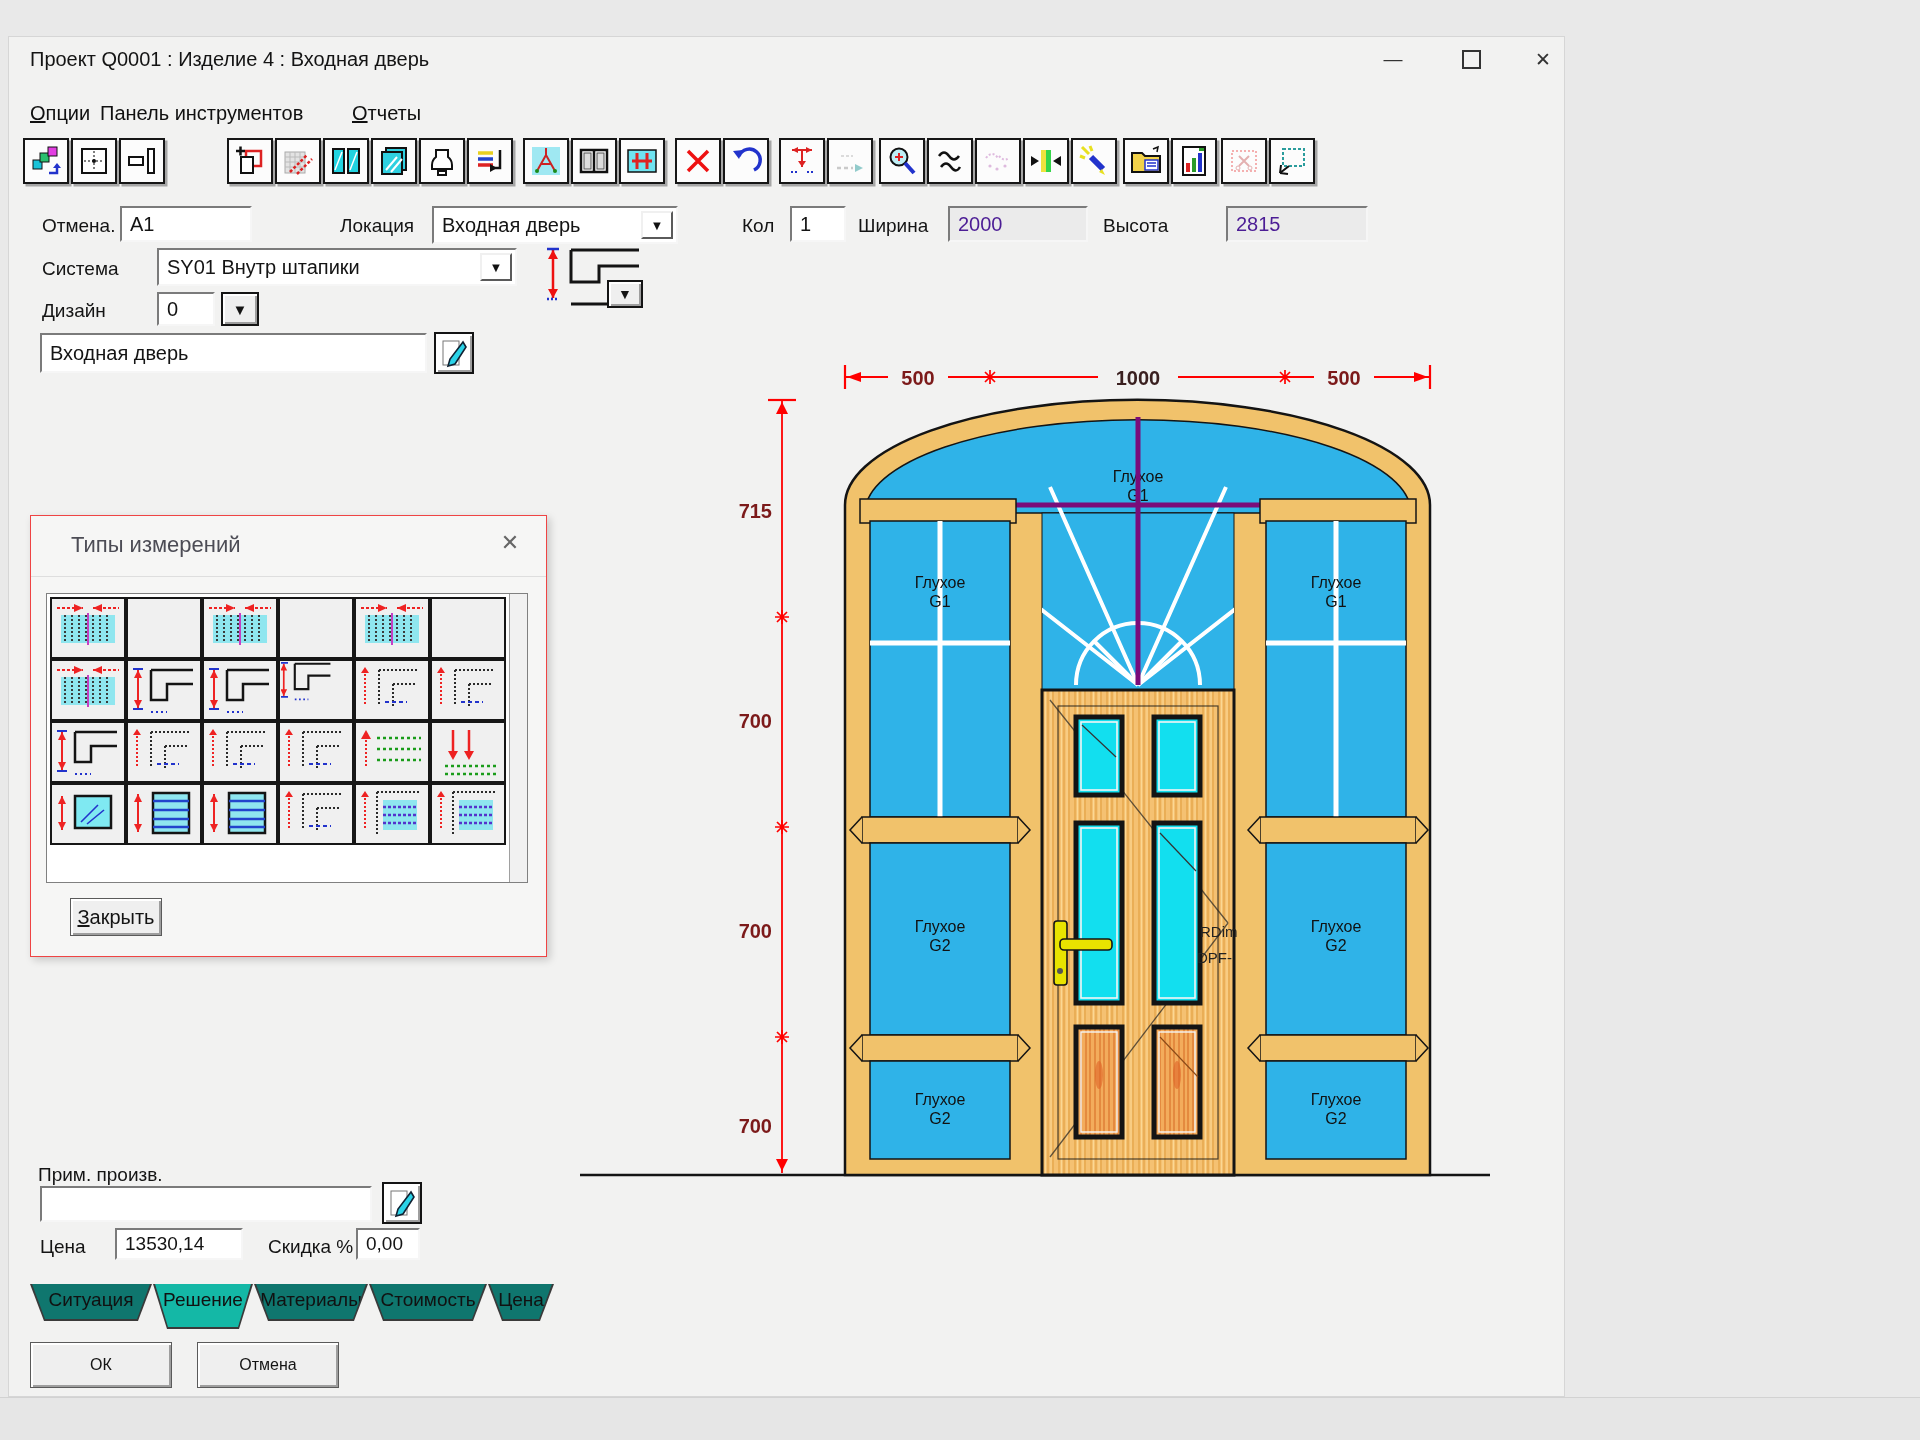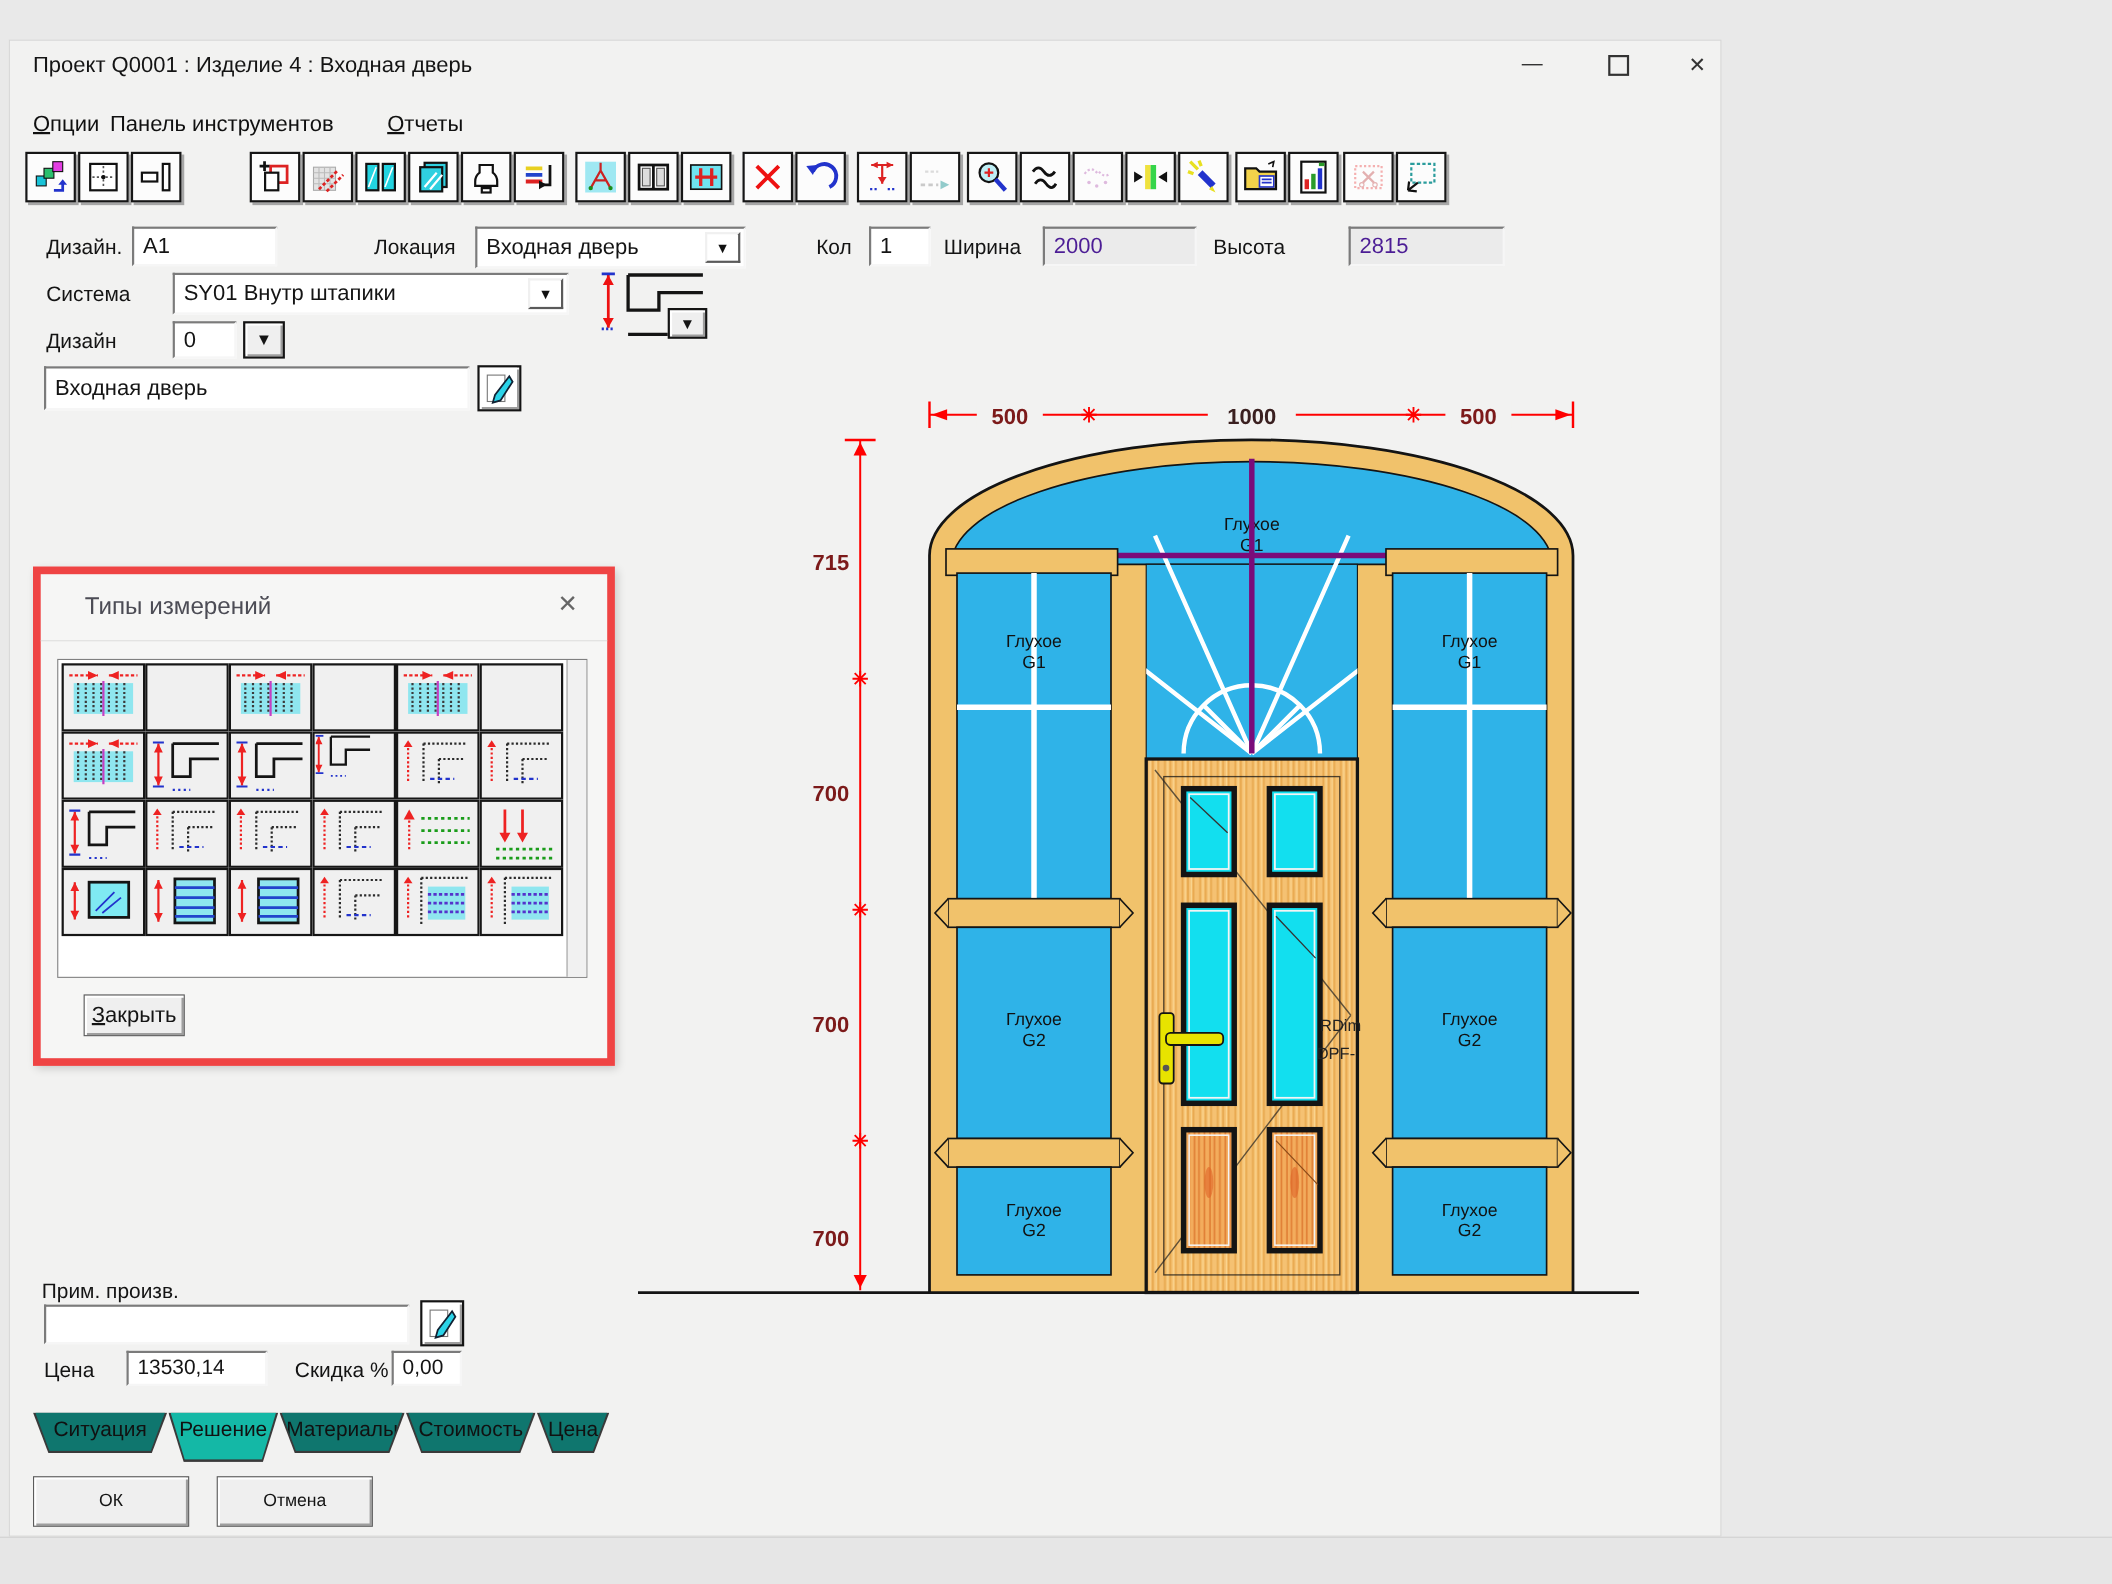--- a/index.html
+++ b/index.html
@@ -289,21 +289,21 @@
         <circle cx="23" cy="24" r="2" fill="none" stroke="#c66"></circle>
       </svg>
     </div>
   <div class="tbtn" style="left:1269px;">
       <svg width="34" height="34">
         <rect x="8" y="5" width="21" height="17" fill="none" stroke="#2a9c9c" stroke-width="2" stroke-dasharray="3 2"></rect>
         <path d="M5 29 l9 -7 M5 29 l8 1 M5 29 l1 -8" stroke="#111" stroke-width="2" fill="none"></path>
       </svg>
     </div>
 
-  <div class="lbl" style="left:42px;top:215px;">Дизайн.</div>
+  <div class="lbl" style="left:42px;top:215px;">Отмена.</div>
   <div class="inp" style="left:120px;top:206px;width:132px;height:36px;">A1</div>
   <div class="lbl" style="left:340px;top:215px;">Локация</div>
   <div class="inp" style="left:432px;top:206px;width:246px;height:38px;">
       <span>Входная дверь</span>
     <span class="darr">▼</span>
     </div>
   <div class="lbl" style="left:742px;top:215px;">Кол</div>
   <div class="inp" style="left:790px;top:206px;width:56px;height:36px;">1</div>
   <div class="lbl" style="left:858px;top:215px;">Ширина</div>
   <div class="inp dis" style="left:948px;top:206px;width:140px;height:36px;">2000</div>
@@ -335,21 +335,21 @@
 
   <div class="inp" style="left:40px;top:333px;width:387px;height:40px;">Входная дверь</div>
   <div class="btn3d" style="left:434px;top:332px;width:40px;height:42px;border:2px solid #141414;background:#fff;">
     <svg width="28" height="30">
         <rect x="3" y="3" width="16" height="24" fill="#fff" stroke="#777"></rect>
         <path d="M23 4 L10 21 l-2 7 7 -2 L26 9 z" fill="#2bd3e8" stroke="#123" stroke-width="1.6"></path>
       </svg>
   </div>
 
 
-  <div class="abs" style="left:30px;top:515px;width:515px;height:440px;background:#F6F6F5;border:7px solid #ef4444;box-shadow:3px 3px 8px rgba(0,0,0,0.18);">
+  <div class="abs" style="left:30px;top:515px;width:515px;height:440px;background:#F6F6F5;border:1px solid #ef4444;box-shadow:3px 3px 8px rgba(0,0,0,0.18);">
     <div class="lbl" style="left:40px;top:16px;font-size:22px;color:#4c4c55;">Типы измерений</div>
     <div class="abs" style="left:462px;top:12px;width:34px;height:30px;display:flex;align-items:center;justify-content:center;font-size:22px;color:#666;">
         <span>✕</span>
       </div>
     <div class="abs" style="left:0;top:60px;width:100%;border-top:1px solid #dedede;"></div>
 
     <div class="abs" style="left:15px;top:77px;width:482px;height:290px;background:#fff;border:1px solid #808080;box-sizing:border-box;">
       <div style="position:absolute;left:3px;top:3px;width:456px;display:flex;flex-wrap:wrap;">
         <div class="mcell">
             <svg width="70" height="56">

